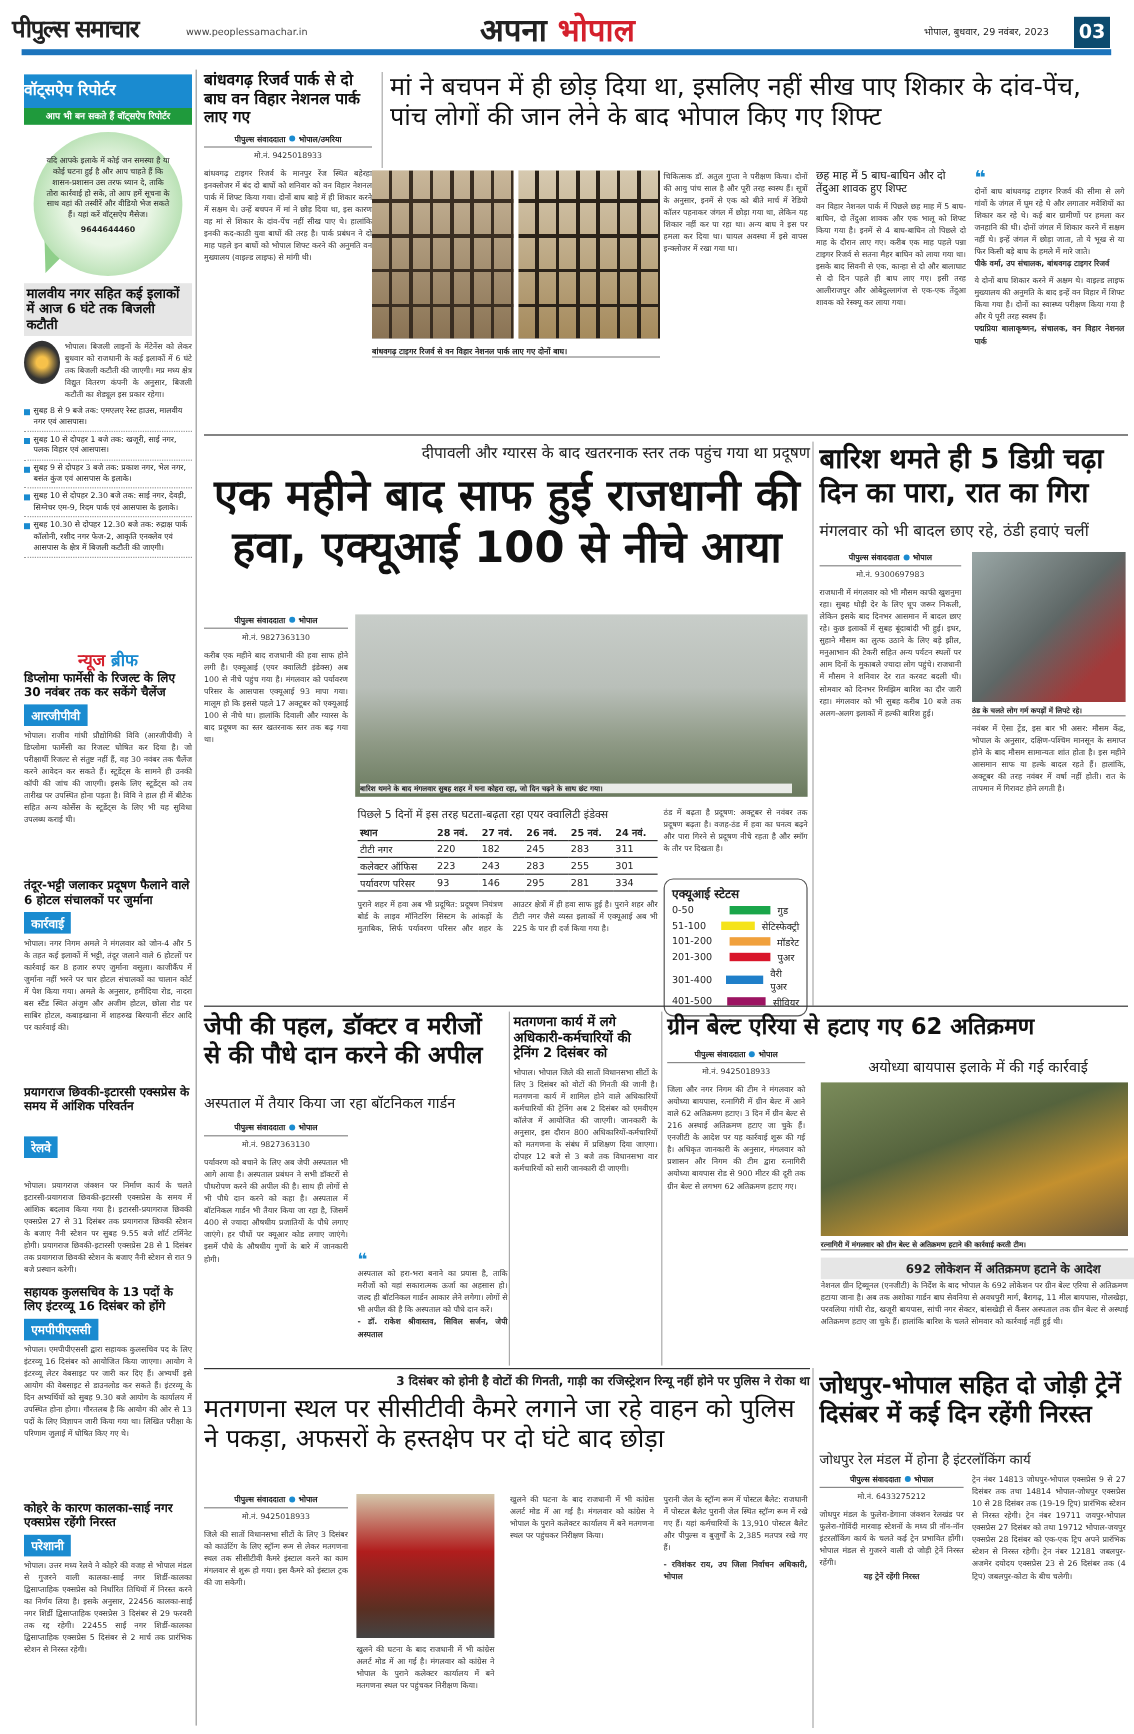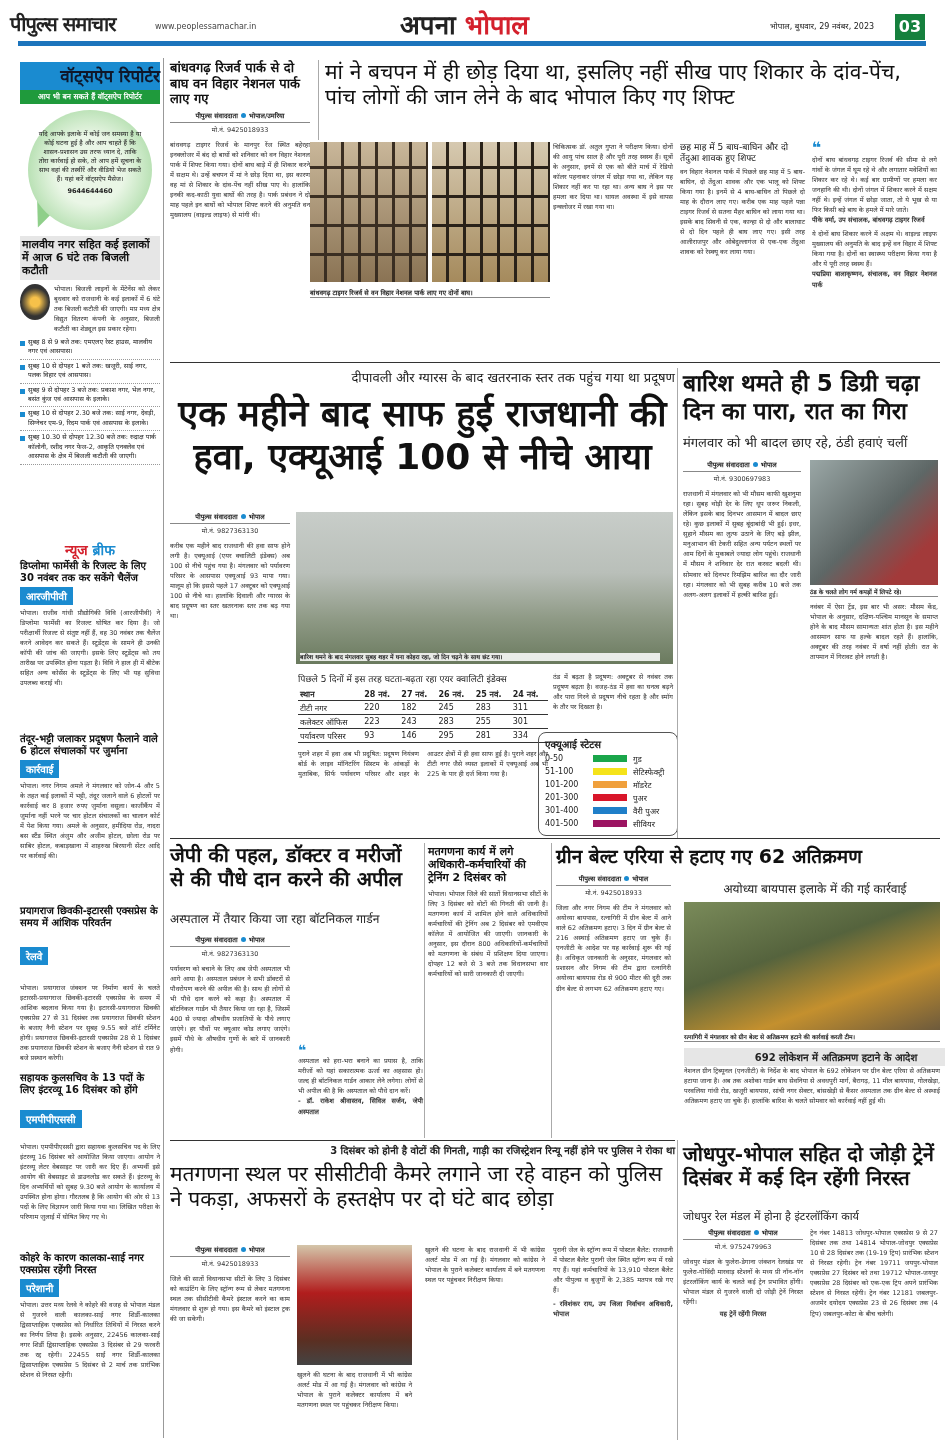--- a/index.html
+++ b/index.html
@@ -4,24 +4,24 @@
 <style>
 *{box-sizing:border-box;margin:0;padding:0}
 body{width:945px;height:1445px;background:#fff;font-family:"DejaVu Sans",sans-serif;color:#222;overflow:hidden;position:relative}
 .abs{position:absolute}
 .mast{top:0;left:0;width:945px;height:44px}
 .logo{left:10px;top:10px;font-size:20px;font-weight:bold;color:#222;font-family:"DejaVu Sans",sans-serif;letter-spacing:-1px}
 .url{left:155px;top:22px;font-size:8px;color:#444}
 .sect{left:400px;top:6px;font-size:26px;font-weight:bold}
 .sect .red{color:#d4202c}
 .date{left:770px;top:20px;font-size:8px;color:#222}
-.pgno{left:895px;top:14px;width:30px;height:26px;background:#15803d;color:#fff;font-size:16px;font-weight:bold;text-align:center;line-height:26px}
+.pgno{left:895px;top:14px;width:30px;height:26px;background:#0c4a6e;color:#fff;font-size:16px;font-weight:bold;text-align:center;line-height:26px}
 .mastbar{left:18px;top:41px;width:908px;height:5px;background:#1c74bc}
 .col-sep{width:1px;background:#999}
-.wa-box{left:20px;top:62px;width:140px;height:28px;background:#1a8bd0;color:#0f172a;font-weight:bold;font-size:17px;text-align:right;line-height:28px}
+.wa-box{left:20px;top:62px;width:140px;height:28px;background:#1a8bd0;color:#ffffff;font-weight:bold;font-size:13px;text-align:left;line-height:28px}
 .wa-sub{left:20px;top:90px;width:140px;height:14px;background:#1f9a3c;color:#fff;font-size:7.5px;font-weight:bold;text-align:center;line-height:14px}
 .wa-bubble{left:28px;top:110px;width:124px;height:120px;border-radius:50%;background:radial-gradient(circle,#eaf6e6 40%,#8fcf8a 100%);font-size:6.5px;text-align:center;padding:20px 10px;line-height:1.4;color:#222}
 .wa-tail{left:30px;top:200px;width:0;height:0;border-left:14px solid transparent;border-right:10px solid transparent;border-top:28px solid #8fcf8a;transform:rotate(25deg)}
 .wa-phone{font-weight:bold;display:block;margin-top:2px}
 .hl{font-weight:bold;color:#111;line-height:1.2}
 .body-text{font-size:6.5px;line-height:1.55;color:#333;text-align:justify}
 .byline{font-size:6.5px;font-weight:bold;border-bottom:1px solid #888;padding-bottom:2px;text-align:center}
 .byline .dot{display:inline-block;width:5px;height:5px;border-radius:50%;background:#1a8bd0;margin:0 3px}
 .mob{font-size:6.5px;text-align:center;color:#333;margin-top:2px}
 .tag{background:#1a8bd0;color:#fff;font-weight:bold;font-size:10px;padding:2px 6px;display:inline-block}
@@ -93,21 +93,21 @@
 </div>
 
 <div class="abs" style="left:20px;top:905px;width:140px">
   <div class="hl" style="font-size:10px">प्रयागराज छिवकी-इटारसी एक्सप्रेस के समय में आंशिक परिवर्तन</div>
   <div class="tag" style="margin:18px 0">रेलवे</div>
   <div class="body-text">भोपाल। प्रयागराज जंक्शन पर निर्माण कार्य के चलते इटारसी-प्रयागराज छिवकी-इटारसी एक्सप्रेस के समय में आंशिक बदलाव किया गया है। इटारसी-प्रयागराज छिवकी एक्सप्रेस 27 से 31 दिसंबर तक प्रयागराज छिवकी स्टेशन के बजाए नैनी स्टेशन पर सुबह 9.55 बजे शॉर्ट टर्मिनेट होगी। प्रयागराज छिवकी-इटारसी एक्सप्रेस 28 से 1 दिसंबर तक प्रयागराज छिवकी स्टेशन के बजाए नैनी स्टेशन से रात 9 बजे प्रस्थान करेगी।</div>
 </div>
 
 <div class="abs" style="left:20px;top:1072px;width:140px">
   <div class="hl" style="font-size:10px">सहायक कुलसचिव के 13 पदों के लिए इंटरव्यू 16 दिसंबर को होंगे</div>
-  <div class="tag" style="margin:14px 0">एमपीपीएससी</div>
+  <div class="tag" style="margin:3px 0">एमपीपीएससी</div>
   <div class="body-text">भोपाल। एमपीपीएससी द्वारा सहायक कुलसचिव पद के लिए इंटरव्यू 16 दिसंबर को आयोजित किया जाएगा। आयोग ने इंटरव्यू लेटर वेबसाइट पर जारी कर दिए हैं। अभ्यर्थी इसे आयोग की वेबसाइट से डाउनलोड कर सकते हैं। इंटरव्यू के दिन अभ्यर्थियों को सुबह 9.30 बजे आयोग के कार्यालय में उपस्थित होना होगा। गौरतलब है कि आयोग की ओर से 13 पदों के लिए विज्ञापन जारी किया गया था। लिखित परीक्षा के परिणाम जुलाई में घोषित किए गए थे।</div>
 </div>
 
 <div class="abs" style="left:20px;top:1252px;width:140px">
   <div class="hl" style="font-size:10px">कोहरे के कारण कालका-साई नगर एक्सप्रेस रहेंगी निरस्त</div>
   <div class="tag" style="margin:3px 0">परेशानी</div>
   <div class="body-text">भोपाल। उत्तर मध्य रेलवे ने कोहरे की वजह से भोपाल मंडल से गुजरने वाली कालका-साई नगर शिर्डी-कालका द्विसाप्ताहिक एक्सप्रेस को निर्धारित तिथियों में निरस्त करने का निर्णय लिया है। इसके अनुसार, 22456 कालका-साईं नगर शिर्डी द्विसाप्ताहिक एक्सप्रेस 3 दिसंबर से 29 फरवरी तक रद्द रहेगी। 22455 साईं नगर शिर्डी-कालका द्विसाप्ताहिक एक्सप्रेस 5 दिसंबर से 2 मार्च तक प्रारंभिक स्टेशन से निरस्त रहेगी।</div>
 </div>
 
 <div class="abs" style="left:170px;top:60px;width:140px">
@@ -195,21 +195,21 @@
     </tr>
   </tbody>
     </table>
   <div class="body-text" style="margin-top:6px;column-count:2;column-gap:8px">पुराने शहर में हवा अब भी प्रदूषित: प्रदूषण नियंत्रण बोर्ड के लाइव मॉनिटरिंग सिस्टम के आंकड़ों के मुताबिक, सिर्फ पर्यावरण परिसर और शहर के आउटर क्षेत्रों में ही हवा साफ हुई है। पुराने शहर और टीटी नगर जैसे व्यस्त इलाकों में एक्यूआई अब भी 225 के पार ही दर्ज किया गया है।</div>
 </div>
 
 <div class="abs" style="left:553px;top:672px;width:120px">
   <div class="body-text">ठंड में बढ़ता है प्रदूषण: अक्टूबर से नवंबर तक प्रदूषण बढ़ता है। वजह-ठंड में हवा का घनत्व बढ़ने और पारा गिरने से प्रदूषण नीचे रहता है और स्मॉग के तौर पर दिखता है।</div>
 </div>
 
-<div class="abs legend" style="left:538px;top:732px;width:140px">
+<div class="abs legend" style="left:553px;top:732px;width:120px">
   <div style="font-weight:bold;font-size:10px">एक्यूआई स्टेटस</div>
   <div class="row">
       <span class="rng">0-50</span>
       <span class="sw" style="background: rgb(26, 166, 74);"></span>
       <span>गुड</span>
     </div>
   <div class="row">
       <span class="rng">51-100</span>
       <span class="sw" style="background: rgb(245, 227, 26);"></span>
       <span>सेटिस्फेक्ट्री</span>
@@ -306,19 +306,19 @@
 <div class="abs" style="left:553px;top:1245px;width:120px">
   <div class="body-text">पुरानी जेल के स्ट्रॉन्ग रूम में पोस्टल बैलेट: राजधानी में पोस्टल बैलेट पुरानी जेल स्थित स्ट्रॉन्ग रूम में रखे गए हैं। यहां कर्मचारियों के 13,910 पोस्टल बैलेट और पीपुल्स व बुजुर्गों के 2,385 मतपत्र रखे गए हैं।</div>
   <div class="body-text" style="font-weight:bold;margin-top:4px">- रविशंकर राय, उप जिला निर्वाचन अधिकारी, भोपाल</div>
 </div>
 
 <div class="abs" style="left:677px;top:1140px;width:1px;height:300px;background:#aaa"></div>
 <div class="abs hl" style="left:683px;top:1142px;width:255px;font-size:20px">जोधपुर-भोपाल सहित दो जोड़ी ट्रेनें दिसंबर में कई दिन रहेंगी निरस्त</div>
 <div class="abs" style="left:683px;top:1208px;width:255px;font-size:11px">जोधपुर रेल मंडल में होना है इंटरलॉकिंग कार्य</div>
 <div class="abs" style="left:683px;top:1228px;width:120px">
   <div class="byline"><span>पीपुल्स संवाददाता</span><span class="dot"></span><span>भोपाल</span></div>
-  <div class="mob">मो.नं. 9752479963</div>
+  <div class="mob">मो.नं. 6433275212</div>
   <div class="body-text" style="margin-top:6px">जोधपुर मंडल के फुलेरा-डेगाना जंक्शन रेलखंड पर फुलेरा-गोविंदी मारवाड़ स्टेशनों के मध्य प्री नॉन-नॉन इंटरलॉकिंग कार्य के चलते कई ट्रेन प्रभावित होंगी। भोपाल मंडल से गुजरने वाली दो जोड़ी ट्रेनें निरस्त रहेंगी।</div>
   <div class="body-text" style="font-weight:bold;text-align:center;margin-top:2px">यह ट्रेनें रहेंगी निरस्त</div>
 </div>
 <div class="abs" style="left:810px;top:1228px;width:128px">
   <div class="body-text">ट्रेन नंबर 14813 जोधपुर-भोपाल एक्सप्रेस 9 से 27 दिसंबर तक तथा 14814 भोपाल-जोधपुर एक्सप्रेस 10 से 28 दिसंबर तक (19-19 ट्रिप) प्रारंभिक स्टेशन से निरस्त रहेगी। ट्रेन नंबर 19711 जयपुर-भोपाल एक्सप्रेस 27 दिसंबर को तथा 19712 भोपाल-जयपुर एक्सप्रेस 28 दिसंबर को एक-एक ट्रिप अपने प्रारंभिक स्टेशन से निरस्त रहेगी। ट्रेन नंबर 12181 जबलपुर-अजमेर दयोदय एक्सप्रेस 23 से 26 दिसंबर तक (4 ट्रिप) जबलपुर-कोटा के बीच चलेगी।</div>
 </div>
 
 </body></html>

